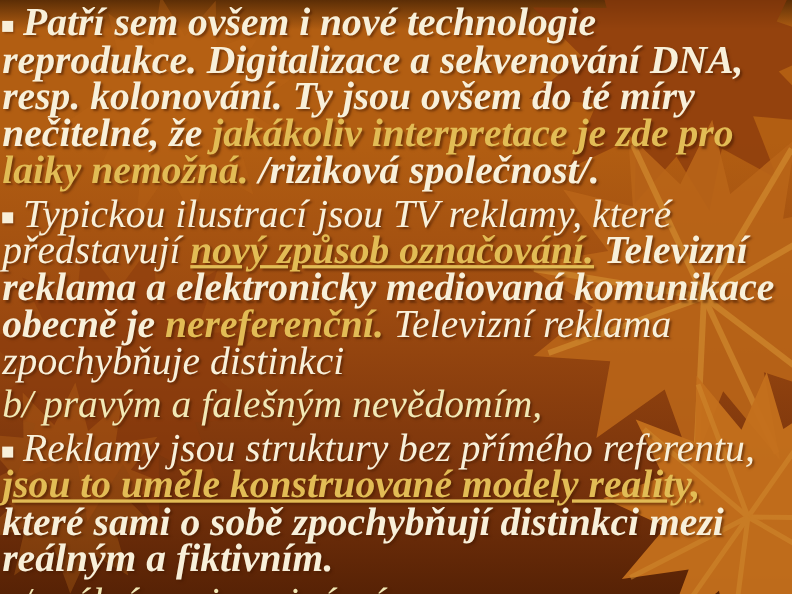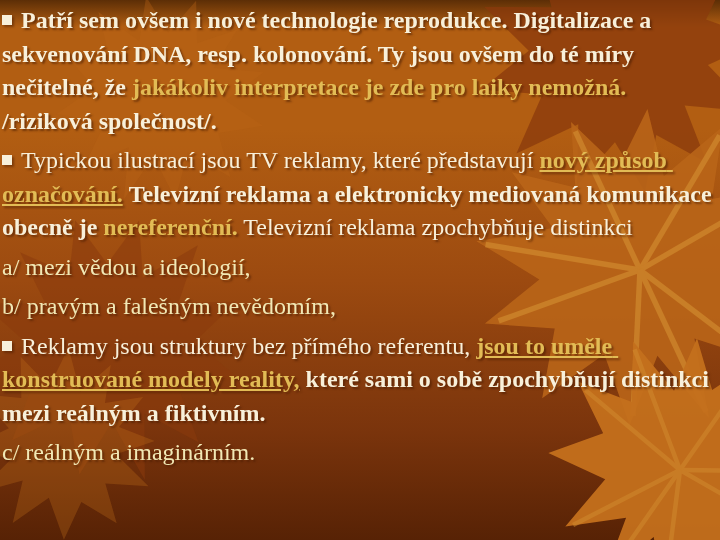--- a/index.html
+++ b/index.html
@@ -29,24 +29,25 @@
       var(--bg-lower,#7A340C) 80%,
       var(--bg-bottom-edge,#572205) 100%);
     font-family:"Liberation Serif", serif;
   }
   .decor{position:absolute;left:0;top:0;width:720px;height:540px;}
   .text-block{
     position:absolute;left:2px;top:4px;width:714px;
   }
   .para{
     margin:0;
-    font-size:24px;
+    font-size:36px;
     line-height:33.5px;
     color:var(--text-cream,#F8F0DA);
     text-shadow:2px 2px 2px rgba(70,25,0,0.55);
+    font-style:italic;
   }
   .para + .para{margin-top:6px;}
   .run{white-space:pre-wrap;}
   .run.bold{font-weight:bold;}
   .run.gold{color:var(--text-gold,#E2BC55);}
   .run.underline{text-decoration:underline;}
   .run.pale{color:var(--text-pale-yellow,#F1E8B5);}
   .bullet-square{
     display:inline-block;
     width:10px;height:10px;
@@ -93,18 +94,17 @@
       <use href="#leaf" transform="translate(160,100) rotate(20) scale(2.2) translate(-50,-50)" style="fill:var(--leaf-mid,#B96518)" opacity="0.35"></use>
     </g>
     <g>
       <use href="#leaf" transform="translate(60,445) rotate(60) scale(2.0) translate(-50,-50)" style="fill:var(--leaf-bright,#C4701C)" opacity="0.3"></use>
     </g>
   </svg>
 
   <div class="text-block" id="text-block">
       <div class="para"><span class="bullet-square"></span><span class="run bold">Patří sem ovšem i nové technologie reprodukce. Digitalizace a sekvenování DNA, resp. kolonování. Ty jsou ovšem do té míry nečitelné, že </span><span class="run bold gold">jakákoliv interpretace je zde pro laiky nemožná.</span><span class="run bold"> /riziková společnost/.</span></div>
       <div class="para"><span class="bullet-square"></span><span class="run">Typickou ilustrací jsou TV reklamy, které představují </span><span class="run bold gold underline">nový způsob označování.</span><span class="run"> </span><span class="run bold">Televizní reklama a elektronicky mediovaná komunikace obecně je </span><span class="run bold gold">nereferenční.</span><span class="run"> Televizní reklama zpochybňuje distinkci</span></div>
-      <div class="para"><span class="run pale">a/ mezi vědou a ideologií,</span></div>
       <div class="para"><span class="run pale">b/ pravým a falešným nevědomím,</span></div>
       <div class="para"><span class="bullet-square"></span><span class="run">Reklamy jsou struktury bez přímého referentu, </span><span class="run bold gold underline">jsou to uměle konstruované modely reality,</span><span class="run bold"> které sami o sobě zpochybňují distinkci mezi reálným a fiktivním.</span></div>
       <div class="para"><span class="run pale">c/ reálným a imaginárním.</span></div>
     </div>
 </div>
 
 </body></html>

